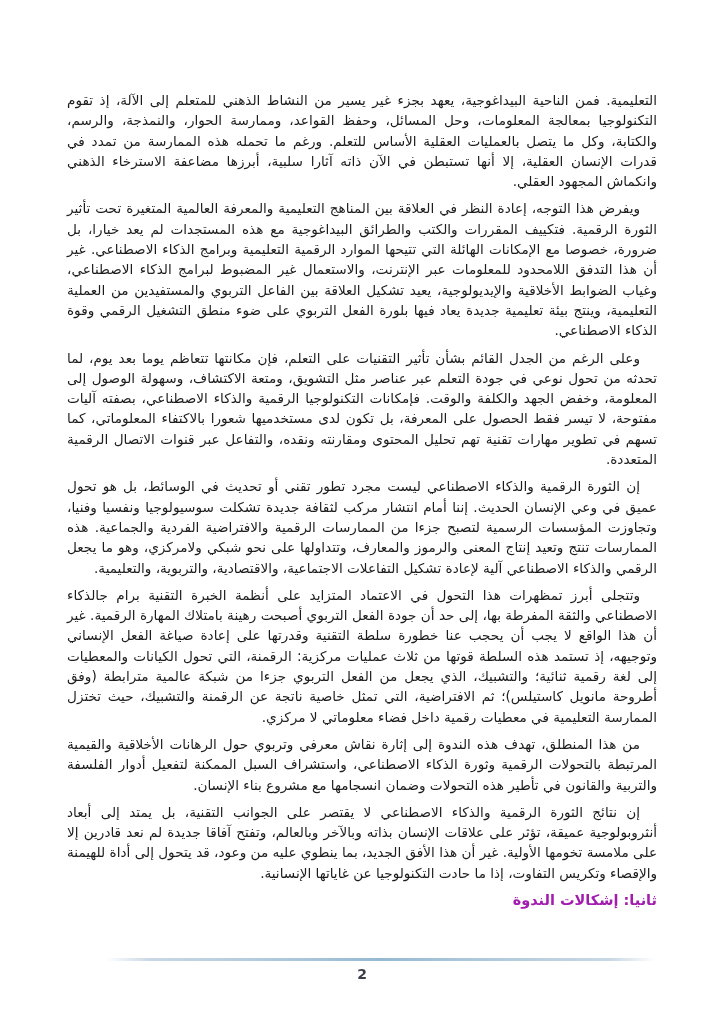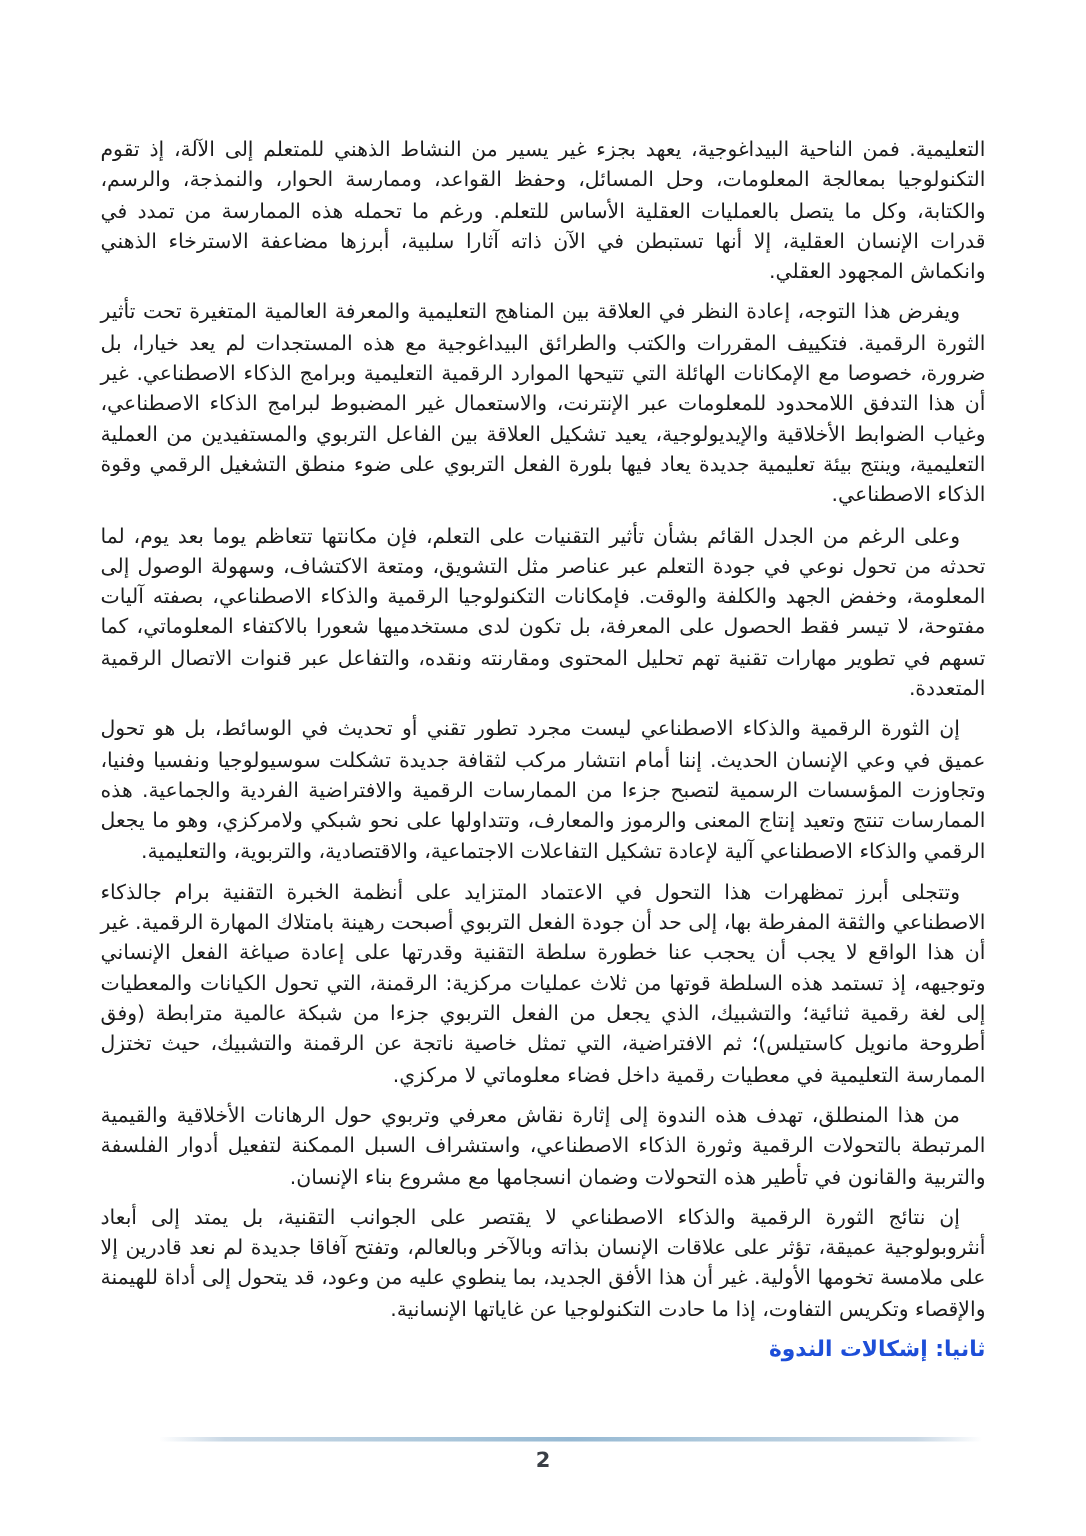--- a/index.html
+++ b/index.html
@@ -29,21 +29,21 @@
     letter-spacing: 0;
   }
   .content p {
     margin: 0 0 7px 0;
   }
   .content p.indent {
     text-indent: 17px;
   }
   .section-heading {
     margin: 6px 0 0 0;
-    color: #1d4ed8;
+    color: #a21caf;
     font-weight: bold;
     font-size: 14.5px;
     direction: rtl;
     text-align: right;
   }
   .footer-divider {
     position: absolute;
     top: 942px;
     left: 106px;
     width: 549px;

